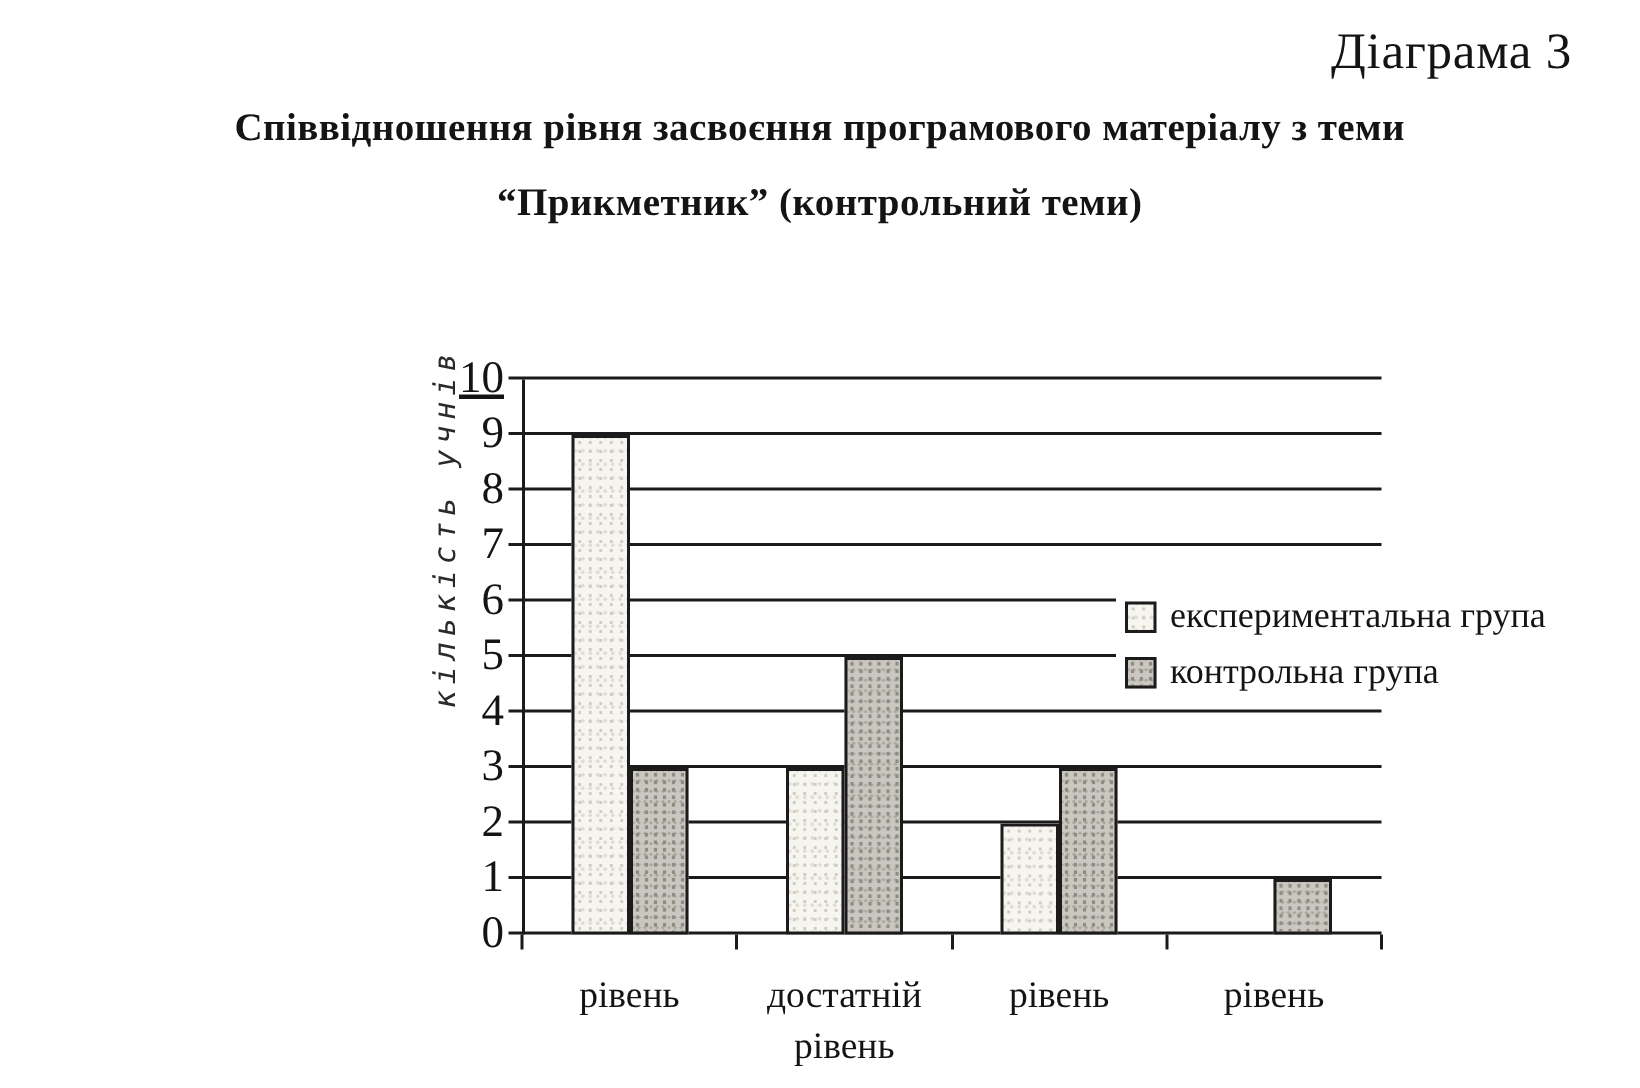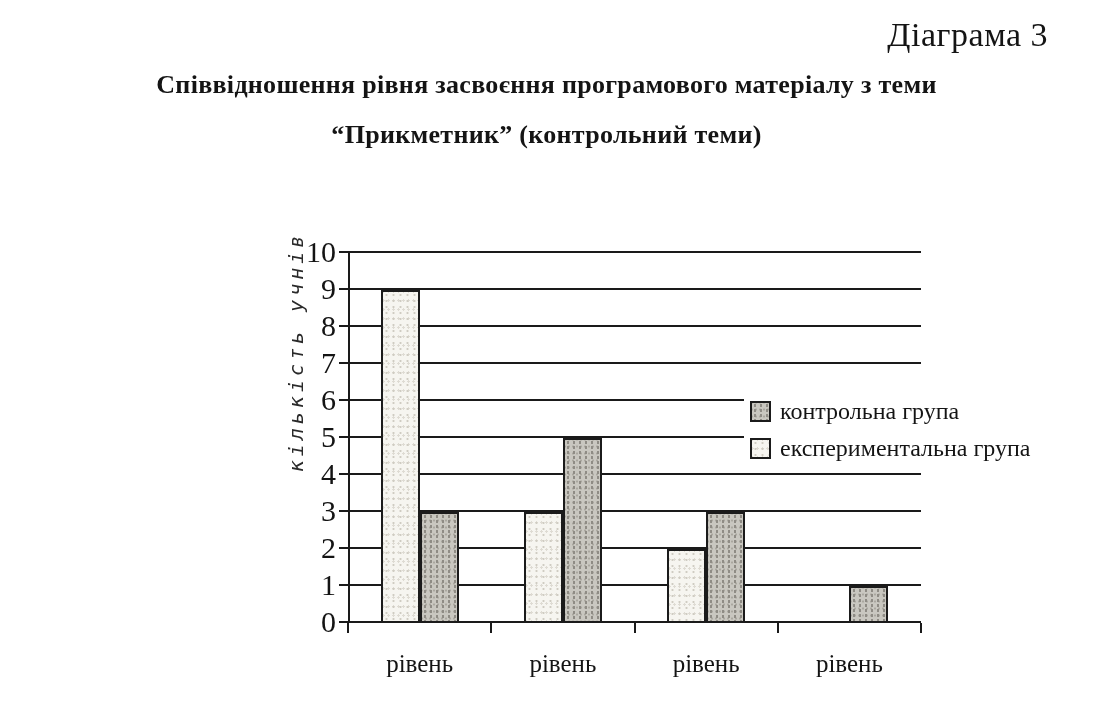--- a/index.html
+++ b/index.html
@@ -112,50 +112,51 @@
     <div class="ytick" style="left: 339px; top: 362px;"></div>
     <div class="ytick-num" style="left: 290px; top: 348px;">7</div>
     <div class="gridline" style="left: 348px; top: 325px; width: 573px;"></div>
     <div class="ytick" style="left: 339px; top: 325px;"></div>
     <div class="ytick-num" style="left: 290px; top: 311px;">8</div>
     <div class="gridline" style="left: 348px; top: 288px; width: 573px;"></div>
     <div class="ytick" style="left: 339px; top: 288px;"></div>
     <div class="ytick-num" style="left: 290px; top: 274px;">9</div>
     <div class="gridline" style="left: 348px; top: 251px; width: 573px;"></div>
     <div class="ytick" style="left: 339px; top: 251px;"></div>
-    <div class="ytick-num" style="left: 290px; top: 237px;">10</div>
+    <div class="ytick-num" style="left: 290px; top: 237px; text-decoration: underline;">10</div>
     <div class="axis-line-y" style="left: 348px; top: 253px; height: 370px;"></div>
     <div class="xtick" style="left: 347px; top: 623px;"></div>
     <div class="xtick" style="left: 490.25px; top: 623px;"></div>
     <div class="xtick" style="left: 633.5px; top: 623px;"></div>
     <div class="xtick" style="left: 776.75px; top: 623px;"></div>
     <div class="xtick" style="left: 920px; top: 623px;"></div>
     <div class="bar fill-exp" style="left: 380.625px; top: 290px; width: 39px; height: 333px;"></div>
     <div class="bar fill-exp" style="left: 523.875px; top: 512px; width: 39px; height: 111px;"></div>
     <div class="bar fill-exp" style="left: 667.125px; top: 549px; width: 39px; height: 74px;"></div>
     <div class="bar fill-ctrl" style="left: 419.625px; top: 512px; width: 39px; height: 111px;"></div>
     <div class="bar fill-ctrl" style="left: 562.875px; top: 438px; width: 39px; height: 185px;"></div>
     <div class="bar fill-ctrl" style="left: 706.125px; top: 512px; width: 39px; height: 111px;"></div>
     <div class="bar fill-ctrl" style="left: 849.375px; top: 586px; width: 39px; height: 37px;"></div>
     <div class="xcat-label" style="left: 334.625px; top: 647px;">
       <div>рівень</div>
     </div>
     <div class="xcat-label" style="left: 477.875px; top: 647px;">
+      <div>достатній</div>
       <div>рівень</div>
     </div>
     <div class="xcat-label" style="left: 621.125px; top: 647px;">
       <div>рівень</div>
     </div>
     <div class="xcat-label" style="left: 764.375px; top: 647px;">
       <div>рівень</div>
     </div>
   </div>
 
 <div class="legend">
   <div class="legend-row">
+    <span class="legend-swatch fill-exp"></span>
+    <span class="legend-text">експериментальна група</span>
+  </div>
+  <div class="legend-row">
     <span class="legend-swatch fill-ctrl"></span>
     <span class="legend-text">контрольна група</span>
-  </div>
-  <div class="legend-row">
-    <span class="legend-swatch fill-exp"></span>
-    <span class="legend-text">експериментальна група</span>
   </div>
 </div>
 
 </body></html>

